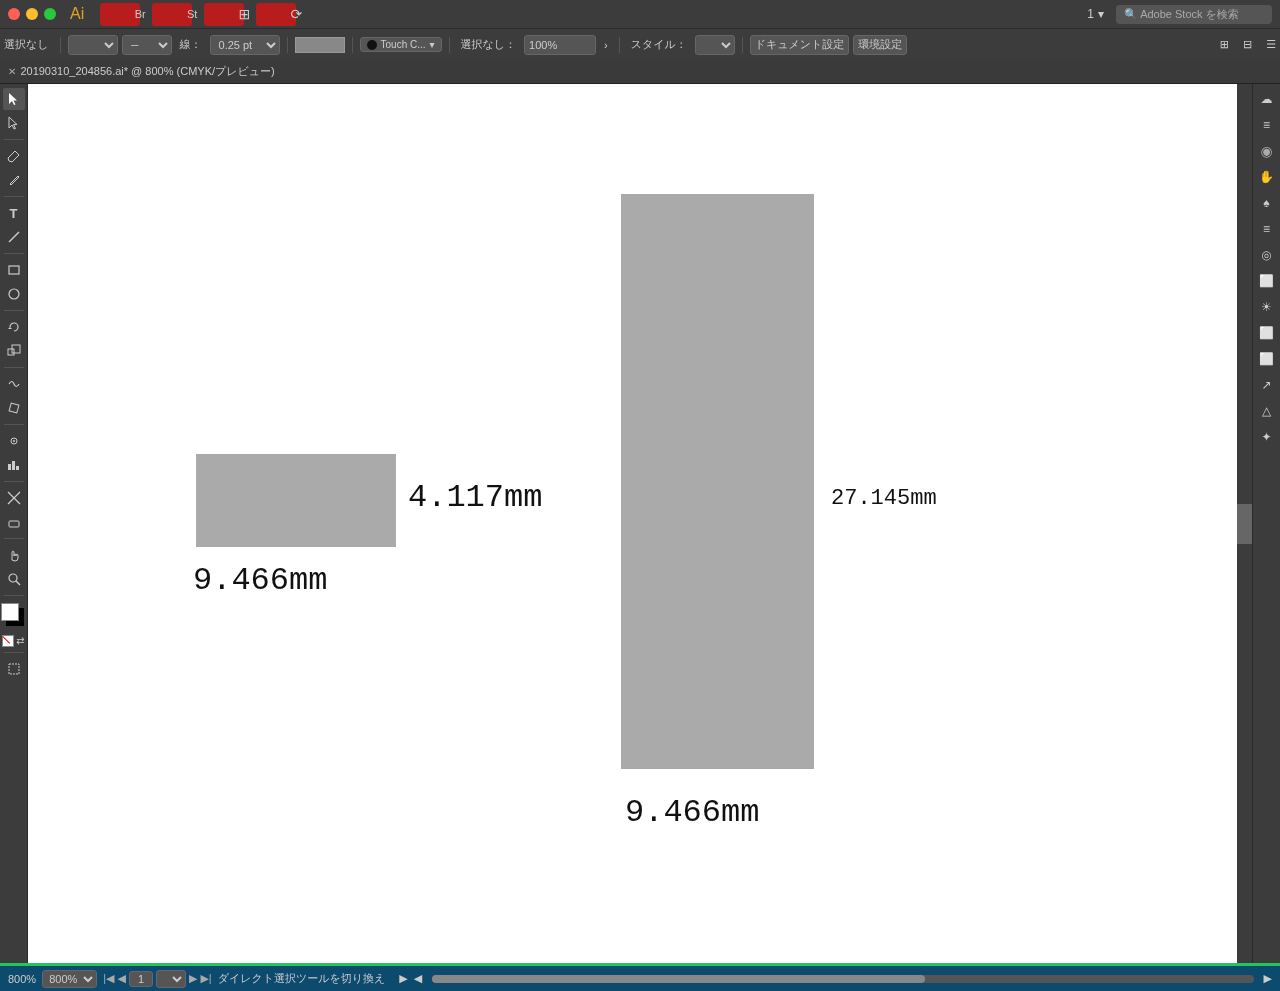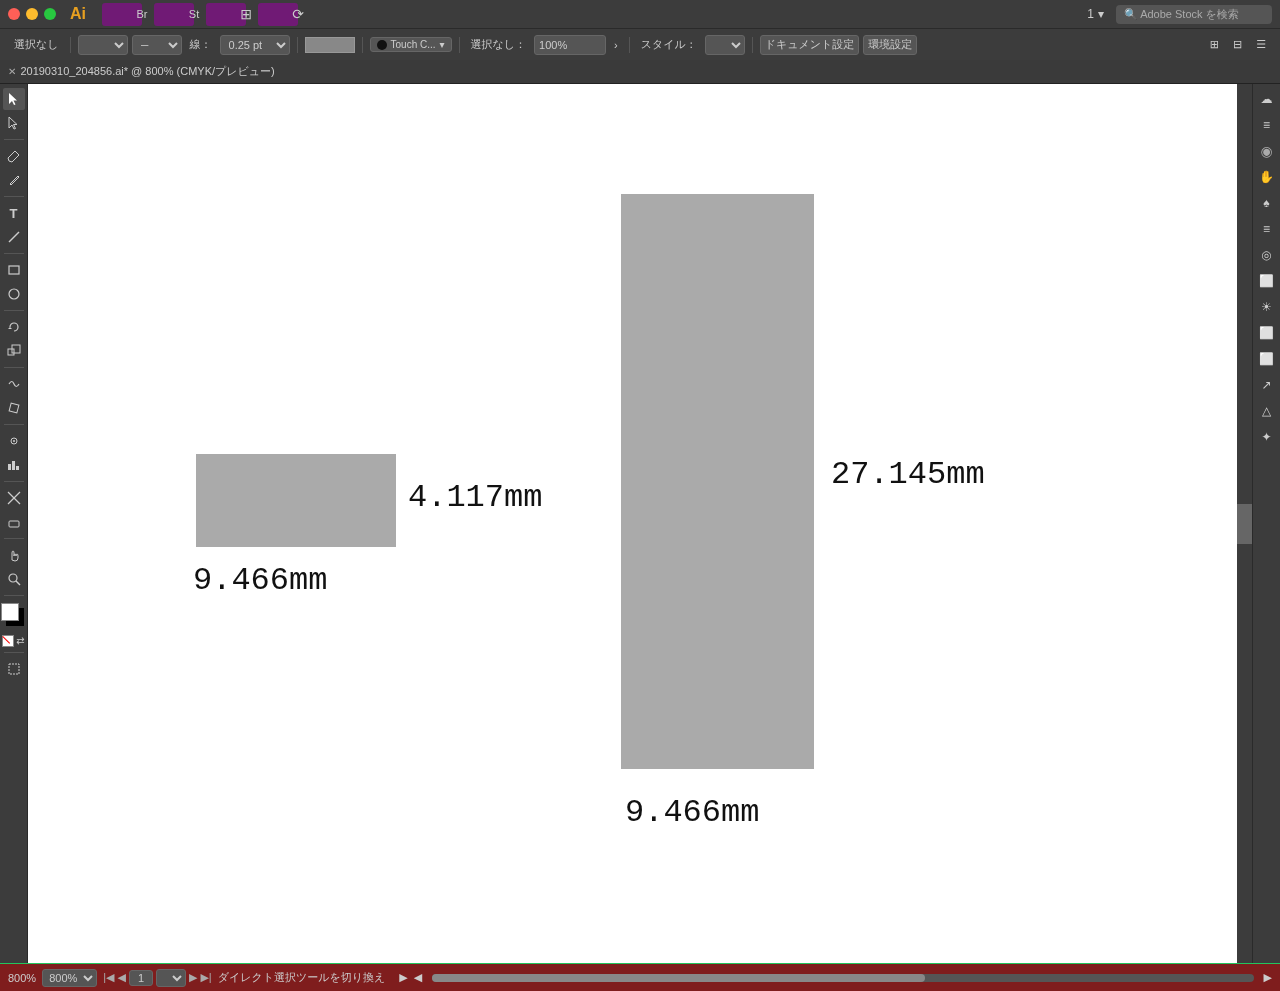--- a/index.html
+++ b/index.html
@@ -13,35 +13,35 @@
       align-items: center;
       padding: 0 8px;
       gap: 8px;
       position: relative;
     }
     .traffic-lights { display: flex; gap: 6px; align-items: center; }
     .traffic-light { width: 12px; height: 12px; border-radius: 50%; }
     .tl-close { background: #ff5f57; }
     .tl-min { background: #febc2e; }
     .tl-max { background: #28c840; }
-    .app-icon { color: #e8a020; font-size: 16px; font-weight: bold; margin-left: 6px; }
+    .app-icon { color: #e8a020; font-size: 16px; font-weight: normal; margin-left: 6px; }
     .titlebar-icons { display: flex; gap: 12px; align-items: center; margin-left: 8px; }
-    .titlebar-icon { width: 20px; height: 23px; background: #701a75; border-radius: 3px; display: flex; align-items: center; justify-content: center; color: #ccc; font-size: 11px; padding-left: 40px; }
+    .titlebar-icon { width: 20px; height: 23px; background: #b91c1c; border-radius: 3px; display: flex; align-items: center; justify-content: center; color: #ccc; font-size: 11px; padding-left: 40px; }
     .titlebar-right { margin-left: auto; display: flex; align-items: center; gap: 12px; }
     .version-selector { color: #ccc; font-size: 12px; display: flex; align-items: center; gap: 4px; }
     .search-bar { background: #555; border-radius: 4px; padding: 2px 8px; color: #aaa; font-size: 11px; width: 156px; }
 
     
     .toolbar {
       height: 32px;
       background: #3c3c3c;
       border-top: 1px solid #2a2a2a;
       display: flex;
       align-items: center;
-      padding: 0 10px;
+      padding: 0 0;
       gap: 4px;
     }
     .toolbar-item { color: #ccc; font-size: 11px; display: flex; align-items: center; gap: 3px; padding: 2px 4px; }
     .toolbar-select {
       background: #555;
       border: 1px solid #666;
       border-radius: 3px;
       color: #ccc;
       font-size: 11px;
       padding: 1px 4px;
@@ -156,22 +156,22 @@
       align-items: center;
       justify-content: center;
       color: #ccc;
       font-size: 12px;
       cursor: pointer;
     }
 
     
     .bottombar {
       height: 28px;
-      background: #7f1d1d;
-      border-top: 1px solid #22c55e;
+      background: #0c4a6e;
+      border-top: 3px solid #22c55e;
       display: flex;
       align-items: center;
       padding: 0 8px;
       gap: 6px;
     }
     .bottombar-item { color: #ccc; font-size: 11px; }
     .bottombar-select {
       background: #555;
       border: 1px solid #666;
       border-radius: 3px;
@@ -210,22 +210,22 @@
       position: absolute;
       left: 165px;
       top: 478px;
       font-size: 32px;
       color: #111;
       font-weight: 300;
     }
     .label-large-height {
       position: absolute;
       left: 803px;
-      top: 372px;
-      font-size: 32px;
+      top: 402px;
+      font-size: 22px;
       color: #111;
       font-weight: 300;
     }
     .label-large-width {
       position: absolute;
       left: 597px;
       top: 710px;
       font-size: 32px;
       color: #111;
       font-weight: 300;

